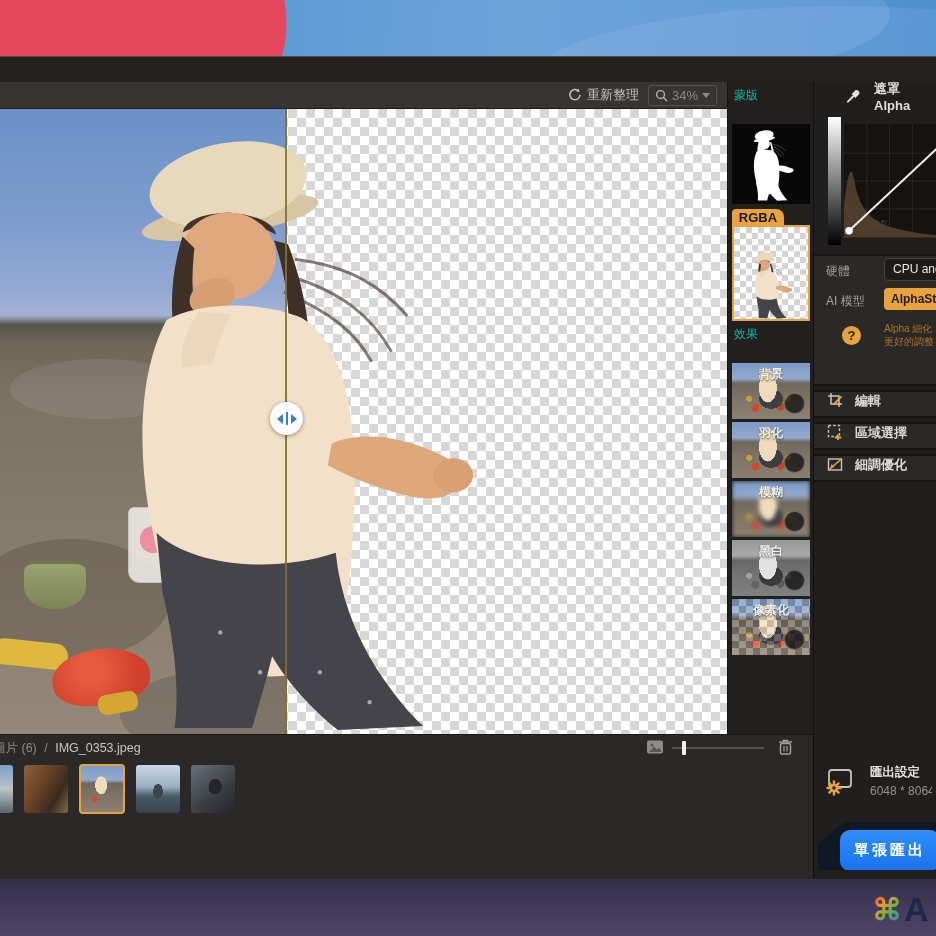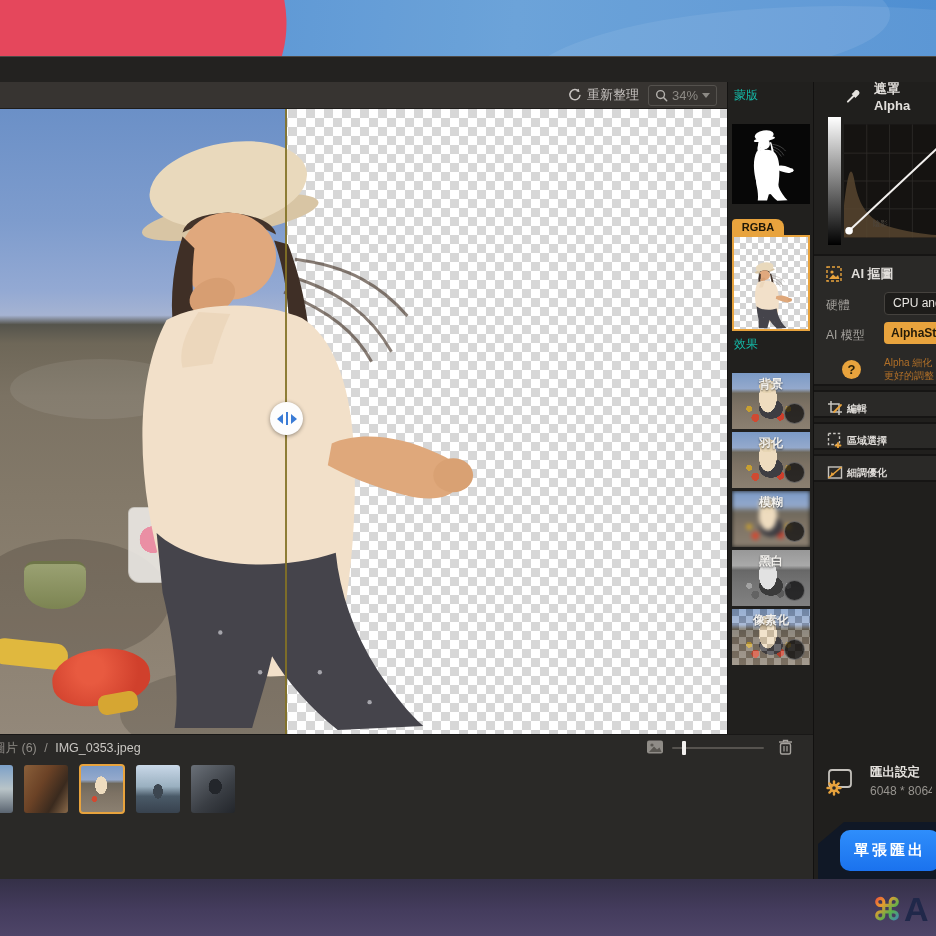--- a/index.html
+++ b/index.html
@@ -76,22 +76,22 @@
     border-left:6px solid #3a7bd5; }
   .dh-bar { width:2px; height:13px; background:#3a7bd5; }
 
   
   .mask-strip { position:absolute; left:727px; top:25px; width:86px; height:652px;
     background:#21201e; border-left:1px solid #141312; padding:0 4px; }
   .strip-title { color:#14b8a6; font-size:12px; font-weight:400; padding:5px 2px 20px; }
   .mask-thumb { width:78px; height:80px; background:#070707; display:flex; align-items:center;
     justify-content:center; overflow:hidden; }
   .mask-thumb svg { filter:brightness(0) invert(1); }
-  .rgba-tab { width:52px; height:16px; margin-top:15px; background:#e8a33d;
-    border-radius:4px 8px 0 0; color:#1d1708; font-size:11px; font-weight:800;
+  .rgba-tab { width:52px; height:16px; margin-top:5px; background:#e8a33d;
+    border-radius:4px 8px 0 0; color:#1d1708; font-size:13px; font-weight:800;
     display:flex; align-items:center; justify-content:center; }
   .rgba-thumb { width:78px; height:96px; border:2px solid #e8a33d; position:relative;
     background:conic-gradient(#ffffff 90deg,#d4d4d4 0 180deg,#ffffff 0 270deg,#d4d4d4 0) 0 0/12px 12px;
     display:flex; align-items:flex-end; justify-content:center; overflow:hidden; }
   .fx-thumb { position:relative; width:78px; height:56px; margin-bottom:3px; overflow:hidden; }
   .fx-img { position:absolute; inset:0;
     background:
       radial-gradient(ellipse 8px 7px at 45% 24%, #e8d6b4 98%, transparent),
       radial-gradient(ellipse 9px 15px at 46% 44%, #eedcbf 98%, transparent),
       radial-gradient(ellipse 12px 10px at 50% 64%, #3e3d42 98%, transparent),
@@ -130,28 +130,28 @@
     font-size:12px; line-height:21px; padding-left:8px; white-space:nowrap; }
   .model-pill { position:absolute; left:70px; top:2px; width:60px; height:22px; overflow:hidden;
     background:#e8a33d; border-radius:4px; color:#241b09; font-size:12px; font-weight:700;
     line-height:22px; padding-left:7px; white-space:nowrap; }
   .hint-row { position:relative; height:36px; margin-top:4px; }
   .help-badge { position:absolute; left:28px; top:6px; width:19px; height:19px; border-radius:50%;
     background:#e8a33d; color:#2a2008; font-size:13px; font-weight:800; text-align:center;
     line-height:19px; }
   .hint-text { position:absolute; left:70px; top:2px; width:70px; color:#b06f28; font-size:10px;
     line-height:13px; white-space:nowrap; }
-  .tool-card { height:28px; display:flex; align-items:flex-end; gap:4px; padding-left:13px;
-    color:#dcd9d5; font-size:10px; font-weight:600; }
+  .tool-card { height:28px; display:flex; align-items:flex-start; gap:12px; padding-left:13px;
+    color:#dcd9d5; font-size:13px; font-weight:600; }
   .tc-1 { top:308px; } .tc-2 { top:340px; } .tc-3 { top:372px; }
 
   .export-box { position:absolute; left:10px; top:682px; display:flex; gap:16px; align-items:center; }
   .export-texts .t1 { color:#e4e1dd; font-size:12.5px; font-weight:600; margin-bottom:3px; }
   .export-texts .t2 { color:#97948f; font-size:12px; white-space:nowrap; width:62px; overflow:hidden; }
-  .cta-block { position:absolute; left:4px; right:0; top:740px; height:57px; background:#101826;
+  .cta-block { position:absolute; left:4px; right:0; top:740px; height:48px; background:#101826;
     clip-path:polygon(26px 0, 100% 0, 100% 100%, 0 100%, 0 22px); }
   .cta-btn { position:absolute; left:22px; right:-4px; top:8px; height:41px; border-radius:10px;
     background:linear-gradient(180deg,#2f8efb,#1a72ee); color:#fff; font-size:15px; font-weight:700;
     letter-spacing:3px; display:flex; align-items:center; justify-content:center; }
 
   
   .filmstrip { position:absolute; left:0; top:677px; width:813px; height:145px; background:#2a2927;
     border-top:1px solid #191817; }
   .crumb-row { position:relative; height:26px; }
   .crumb { position:absolute; left:-7px; top:5px; font-size:12.5px; white-space:nowrap; }
@@ -336,28 +336,20 @@
               <line x1="0" y1="100" x2="109" y2="100"></line>
           </g>
           <path d="M0,134 L0,96 C4,62 8,40 13,70 C18,98 30,112 50,120 C72,127 95,130 109,131 L109,134 Z" fill="#57452f" opacity=".85"></path>
           <text x="34" y="120" font-size="9" fill="#4d473f">陰影</text>
           <line x1="6" y1="126" x2="130" y2="10" stroke="#f2f0ee" stroke-width="2.4"></line>
           <circle cx="6" cy="126" r="4.5" fill="#ffffff"></circle>
         </svg>
       </div>
 
       <div class="panel-card ai-card">
-        <div class="ai-head">
-          <svg class="icon" width="16" height="16" viewBox="0 0 16 16">
-            <rect x="1" y="1" width="14" height="14" fill="none" stroke="#e8a33d" stroke-width="1.4" stroke-dasharray="3 2"></rect>
-            <circle cx="6" cy="6" r="1.6" fill="#e8a33d"></circle>
-            <path d="M3,13 L7,8.5 L10,11 L12,9 L13.5,13 Z" fill="#e8a33d"></path>
-          </svg>
-          <span>AI 摳圖</span>
-        </div>
         <div class="ai-row">
           <span class="lbl">硬體</span>
           <div class="dropdown">
             <span>CPU and</span>
           </div>
         </div>
         <div class="ai-row">
           <span class="lbl">AI 模型</span>
           <div class="model-pill">
             <span>AlphaSta</span>

